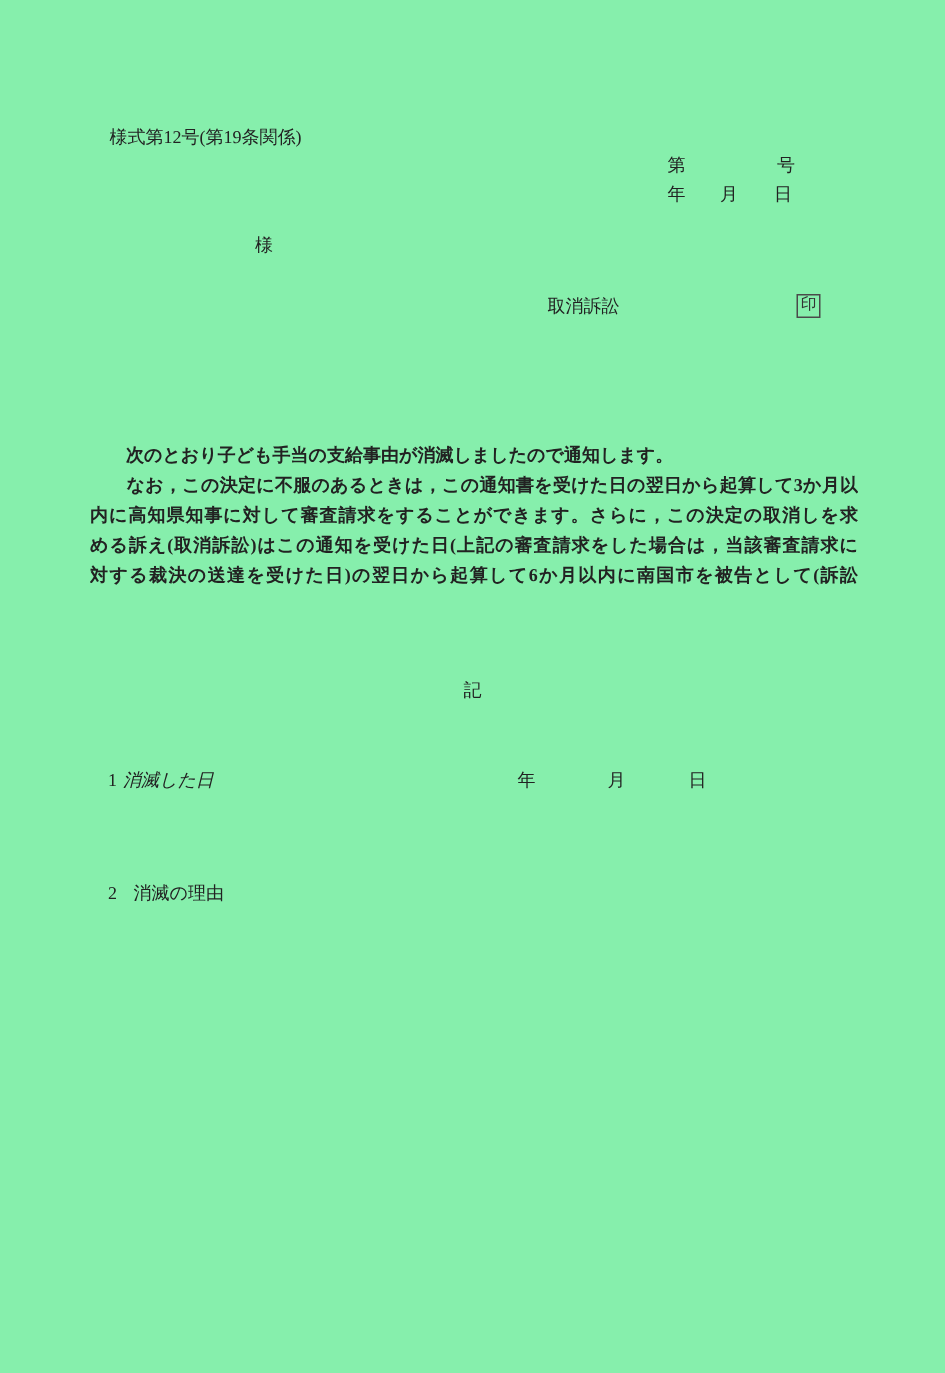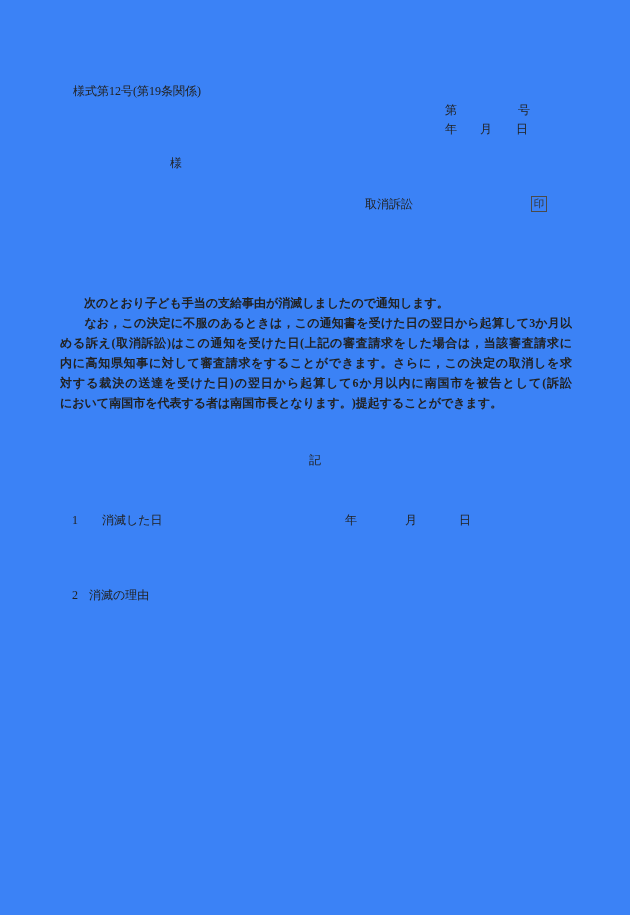--- a/index.html
+++ b/index.html
@@ -6,21 +6,21 @@
   body {
     width: 630px; height: 915px;
     background: #fbfbfb;
     font-family: "Liberation Serif", "DejaVu Serif", serif;
     color: #222222;
   }
   .page {
     position: relative;
     width: 630px; height: 915px;
     overflow: hidden;
-    background: #3b82f6;
+    background: #86efac;
   }
   .t {
     position: absolute;
     font-size: 12px;
     line-height: 15px;
     white-space: pre;
     color: #222222;
   }
   .title { font-size: 12.4px; }
   .body-block {
@@ -69,31 +69,30 @@
 
   <span class="t" style="left:170px; top:156px;">様</span>
 
   <span class="t" style="left:365px; top:197px;">取消訴訟</span>
   <span class="seal-box">印</span>
 
 
   <div class="body-block">
     <div class="body-line">　　次のとおり子ども手当の支給事由が消滅しましたので通知します。</div>
     <div class="body-line just">　　なお，この決定に不服のあるときは，この通知書を受けた日の翌日から起算して3か月以</div>
+    <div class="body-line just">内に高知県知事に対して審査請求をすることができます。さらに，この決定の取消しを求</div>
     <div class="body-line just">める訴え(取消訴訟)はこの通知を受けた日(上記の審査請求をした場合は，当該審査請求に</div>
-    <div class="body-line just">内に高知県知事に対して審査請求をすることができます。さらに，この決定の取消しを求</div>
     <div class="body-line just">対する裁決の送達を受けた日)の翌日から起算して6か月以内に南国市を被告として(訴訟</div>
-    <div class="body-line">において南国市を代表する者は南国市長となります。)提起することができます。</div>
   </div>
 
   <div class="t" style="left:309px; top:453px;">記</div>
 
   <div>
     <span class="t" style="left:72px; top:513px;">1</span>
-    <span class="t" style="left:102px; top:513px;">消滅した日</span>
+    <span class="t" style="left:82px; top:513px;font-style:italic;">消滅した日</span>
     <span class="t" style="left:345px; top:513px;">年</span>
     <span class="t" style="left:405px; top:513px;">月</span>
     <span class="t" style="left:459px; top:513px;">日</span>
   </div>
 
   <div>
     <span class="t" style="left:72px; top:588px;">2</span>
     <span class="t" style="left:89px; top:588px;">消滅の理由</span>
   </div>
 

